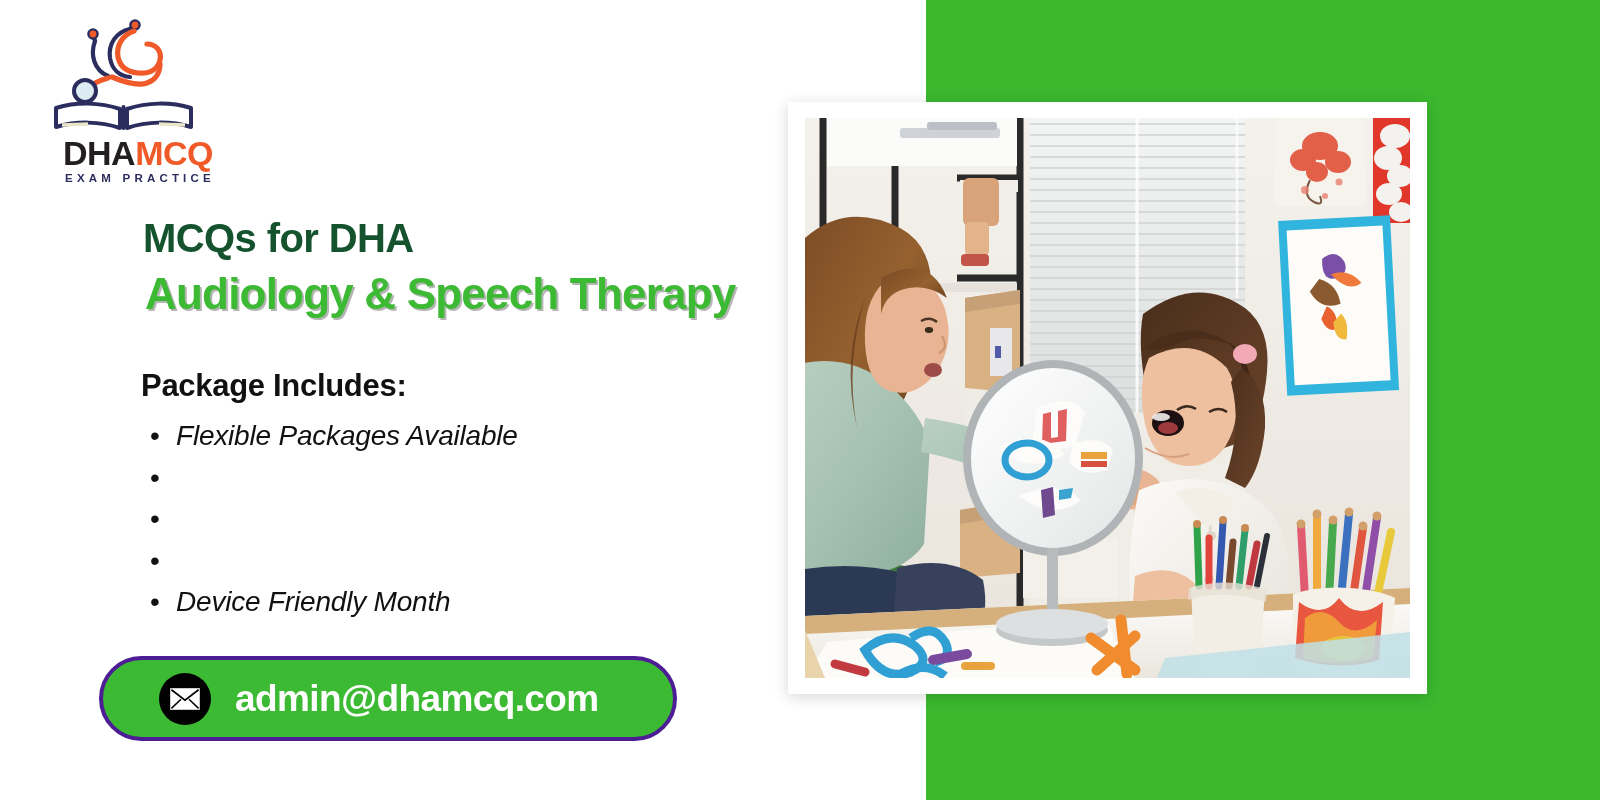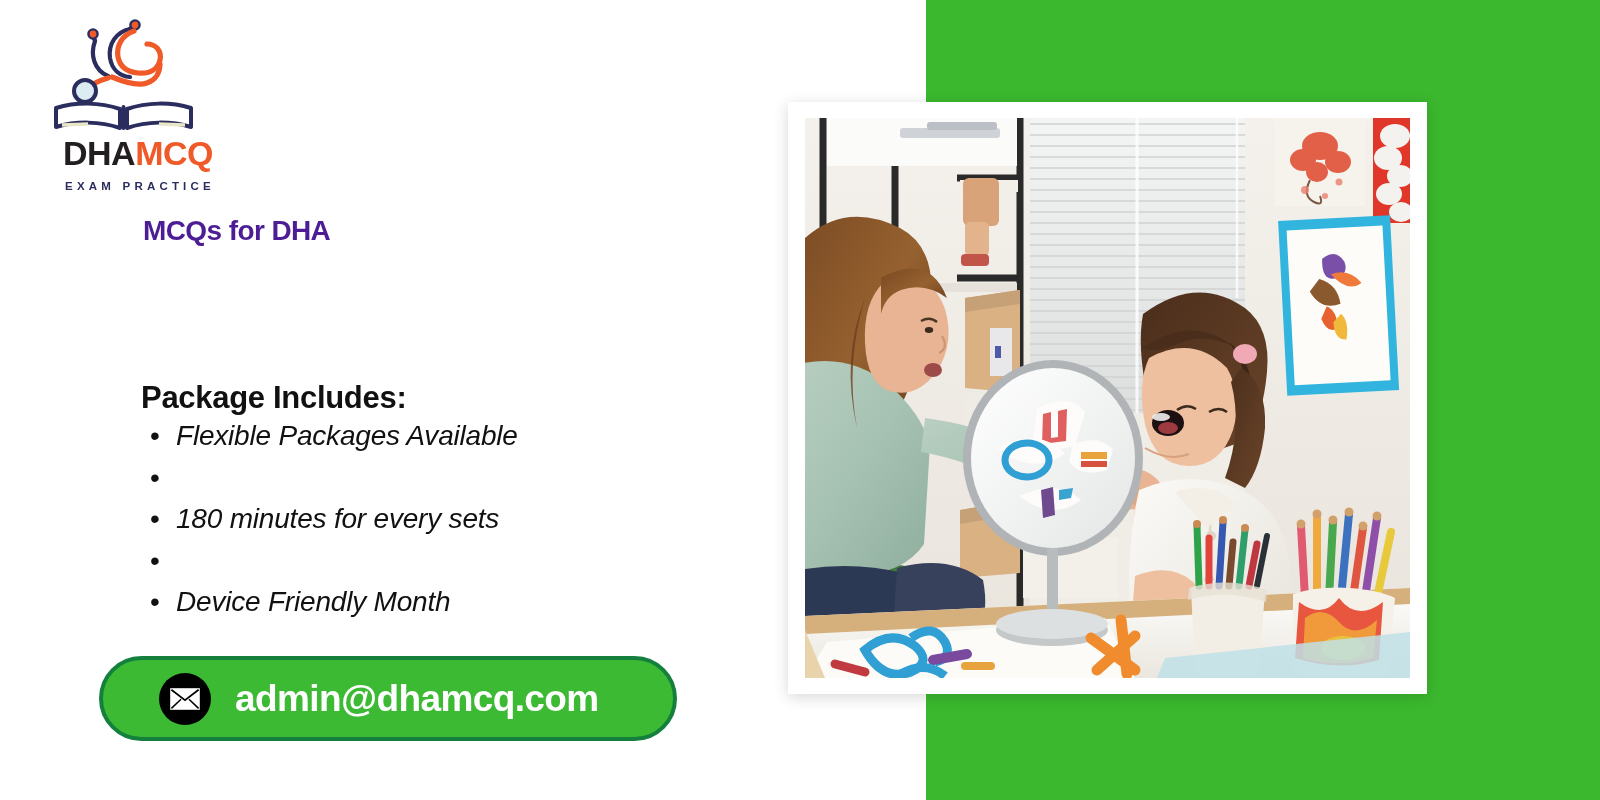--- a/index.html
+++ b/index.html
@@ -53,32 +53,32 @@
     margin-left: -4px;
   }
   .logo-wordmark .w-dha { color: #231f20; }
   .logo-wordmark .w-mcq { color: #F05A28; }
   .logo-tagline {
     font-size: 11.5px;
     font-weight: 700;
     letter-spacing: 4.2px;
     color: #2B2D5E;
     text-align: center;
-    margin-top: 10px;
+    margin-top: 2px;
     margin-left: 0px;
   }
 
   
   .heading-1 {
     position: absolute;
     left: 143px;
     top: 216px;
-    font-size: 28px;
+    font-size: 40px;
     font-weight: 700;
-    color: #4c1d95;
+    color: #14532d;
     letter-spacing: -0.6px;
     line-height: 1.1;
     white-space: nowrap;
   }
   .heading-2 {
     position: absolute;
     left: 145px;
     top: 270px;
     font-size: 44px;
     font-weight: 700;
@@ -86,21 +86,21 @@
     letter-spacing: -0.8px;
     line-height: 1.1;
     white-space: nowrap;
     text-shadow: 2px 2px 0 rgba(90,90,90,0.45);
   }
 
   
   .package-title {
     position: absolute;
     left: 141px;
-    top: 380px;
+    top: 368px;
     font-size: 31px;
     font-weight: 700;
     color: #111111;
     letter-spacing: -0.3px;
   }
   .package-list {
     position: absolute;
     left: 150px;
     top: 415px;
     list-style: none;
@@ -123,21 +123,21 @@
   }
 
   
   .email-button {
     position: absolute;
     left: 99px;
     top: 656px;
     width: 578px;
     height: 85px;
     background: #3DBA33;
-    border: 4px solid #15803d;
+    border: 4px solid #4c1d95;
     border-radius: 46px;
     display: flex;
     align-items: center;
     padding-left: 56px;
   }
   .email-icon-circle {
     width: 52px;
     height: 52px;
     flex: 0 0 52px;
     border-radius: 50%;
@@ -209,33 +209,33 @@
       </g>
       <line x1="77.5" y1="93" x2="77.5" y2="114" stroke="#2B2D5E" stroke-width="4" stroke-linecap="round"></line>
     </svg>
     <div class="logo-wordmark">
       <span class="w-dha">DHA</span><span class="w-mcq">MCQ</span>
     </div>
     <div class="logo-tagline">EXAM PRACTICE</div>
   </div>
 
   <div class="heading-1">MCQs for DHA</div>
+  <div class="heading-2">Audiology &amp; Speech  Therapy</div>
 
   <div class="package-title">Package Includes:</div>
   <ul class="package-list">
     <li>
       <span class="bullet-dot">•</span>
       <span>Flexible Packages Available</span>
     </li>
     <li>
       <span class="bullet-dot">•</span>
     </li>
     <li>
       <span class="bullet-dot">•</span>
-      <span>180 minutes for every sets</span>
     </li>
     <li>
       <span class="bullet-dot">•</span>
     </li>
     <li>
       <span class="bullet-dot">•</span>
       <span>Device  Friendly Month</span>
     </li>
   </ul>
 

